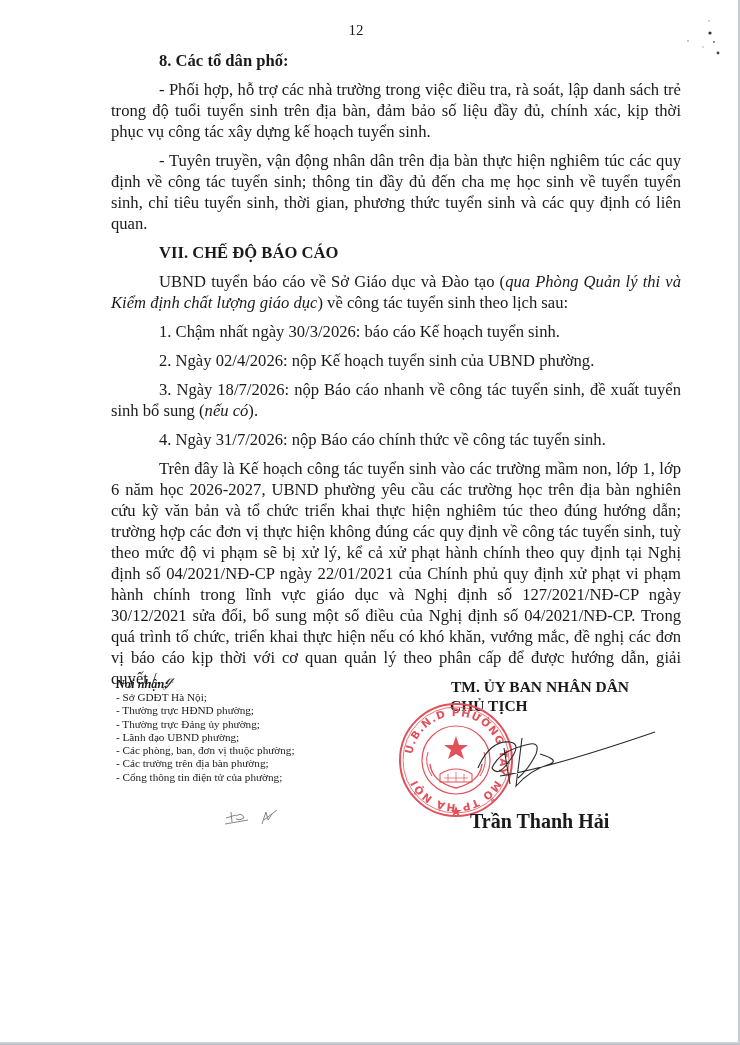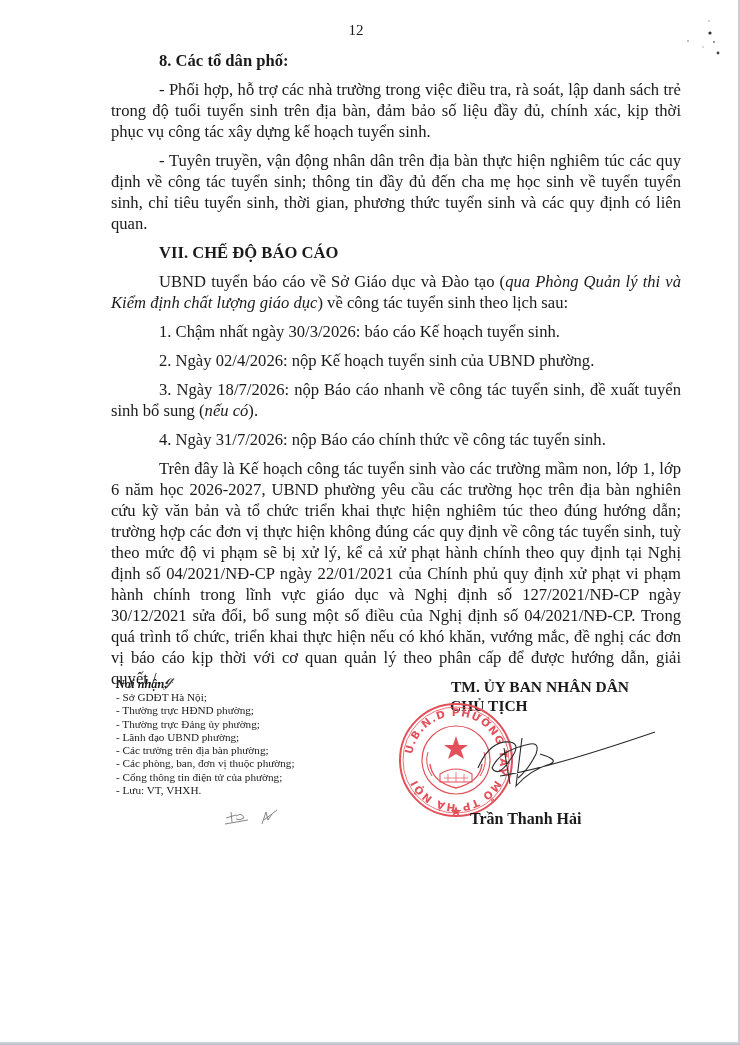--- a/index.html
+++ b/index.html
@@ -23,21 +23,21 @@
     .mark { font-style: italic; font-family: "DejaVu Serif", serif; font-size: 14px; color: #333; }
 
     .recipients { position: absolute; left: 116px; top: 677px; width: 260px; font-size: 11.2px; line-height: 13.3px; color: #1a1a1a; }
     .recipients .label { font-weight: bold; font-style: italic; font-size: 12.2px; line-height: 14px; }
     .recipients .item { white-space: nowrap; }
     .initials { position: absolute; left: 222px; top: 806px; }
 
     .signature-block { position: absolute; left: 425px; top: 677px; width: 230px; }
     .sig-org { font-weight: bold; font-size: 15.5px; text-align: center; line-height: 19px; white-space: nowrap; }
     .sig-title { font-weight: bold; font-size: 15.5px; line-height: 19px; margin-left: 25px; }
-    .sig-name { position: absolute; left: 470px; top: 810px; font-weight: bold; font-size: 16px; white-space: nowrap; }
+    .sig-name { position: absolute; left: 470px; top: 810px; font-weight: bold; font-size: 20px; white-space: nowrap; }
 
     .stamp { position: absolute; left: 398px; top: 702px; width: 116px; height: 116px; }
     .stamp-text { font-family: "DejaVu Sans", sans-serif; font-size: 10.5px; fill: #e2505a; letter-spacing: 1.2px; font-weight: bold; }
     .handsig { position: absolute; left: 470px; top: 720px; }
   </style>
 </head>
 <body>
 
 <div class="page-edge-right"></div>
 <div class="page-edge-bottom"></div>
@@ -68,24 +68,23 @@
 
   <p><span>Trên đây là Kế hoạch công tác tuyển sinh vào các trường mầm non, lớp 1, lớp 6 năm học 2026-2027, UBND phường yêu cầu các trường học trên địa bàn nghiên cứu kỹ văn bản và tổ chức triển khai thực hiện nghiêm túc theo đúng hướng dẫn; trường hợp các đơn vị thực hiện không đúng các quy định về công tác tuyển sinh, tuỳ theo mức độ vi phạm sẽ bị xử lý, kể cả xử phạt hành chính theo quy định tại Nghị định số 04/2021/NĐ-CP ngày 22/01/2021 của Chính phủ quy định xử phạt vi phạm hành chính trong lĩnh vực giáo dục và Nghị định số 127/2021/NĐ-CP ngày 30/12/2021 sửa đổi, bổ sung một số điều của Nghị định số 04/2021/NĐ-CP. Trong quá trình tổ chức, triển khai thực hiện nếu có khó khăn, vướng mắc, đề nghị các đơn vị báo cáo kịp thời với cơ quan quản lý theo phân cấp để được hướng dẫn, giải quyết./.</span> <span class="mark">ℊ</span></p>
 </div>
 
 <div class="recipients">
   <div class="label">Nơi nhận:</div>
   <div class="item">- Sở GDĐT Hà Nội;</div>
   <div class="item">- Thường trực HĐND phường;</div>
   <div class="item">- Thường trực Đảng ủy phường;</div>
   <div class="item">- Lãnh đạo UBND phường;</div>
+  <div class="item">- Các phòng, ban, đơn vị thuộc phường;</div>
   <div class="item">- Các trường trên địa bàn phường;</div>
-  <div class="item">- Các phòng, ban, đơn vị thuộc phường;</div>
   <div class="item">- Cổng thông tin điện tử của phường;</div>
-  <div class="item">- Lưu: VT, VHXH.</div>
 </div>
 
 <svg class="initials" width="60" height="22">
   <path d="M4 12 L14 9 M9 6 L10 16 M14 10 Q20 6 22 12 Q18 15 14 13 M3 18 L26 14" stroke="#777" stroke-width="0.9" fill="none"></path>
   <path d="M40 18 L44 6 L46 14 L50 8 M42 14 L55 4" stroke="#777" stroke-width="0.9" fill="none"></path>
 </svg>
 
 <div class="signature-block">
   <div class="sig-org">TM. ỦY BAN NHÂN DÂN</div>
   <div class="sig-title">CHỦ TỊCH</div>

